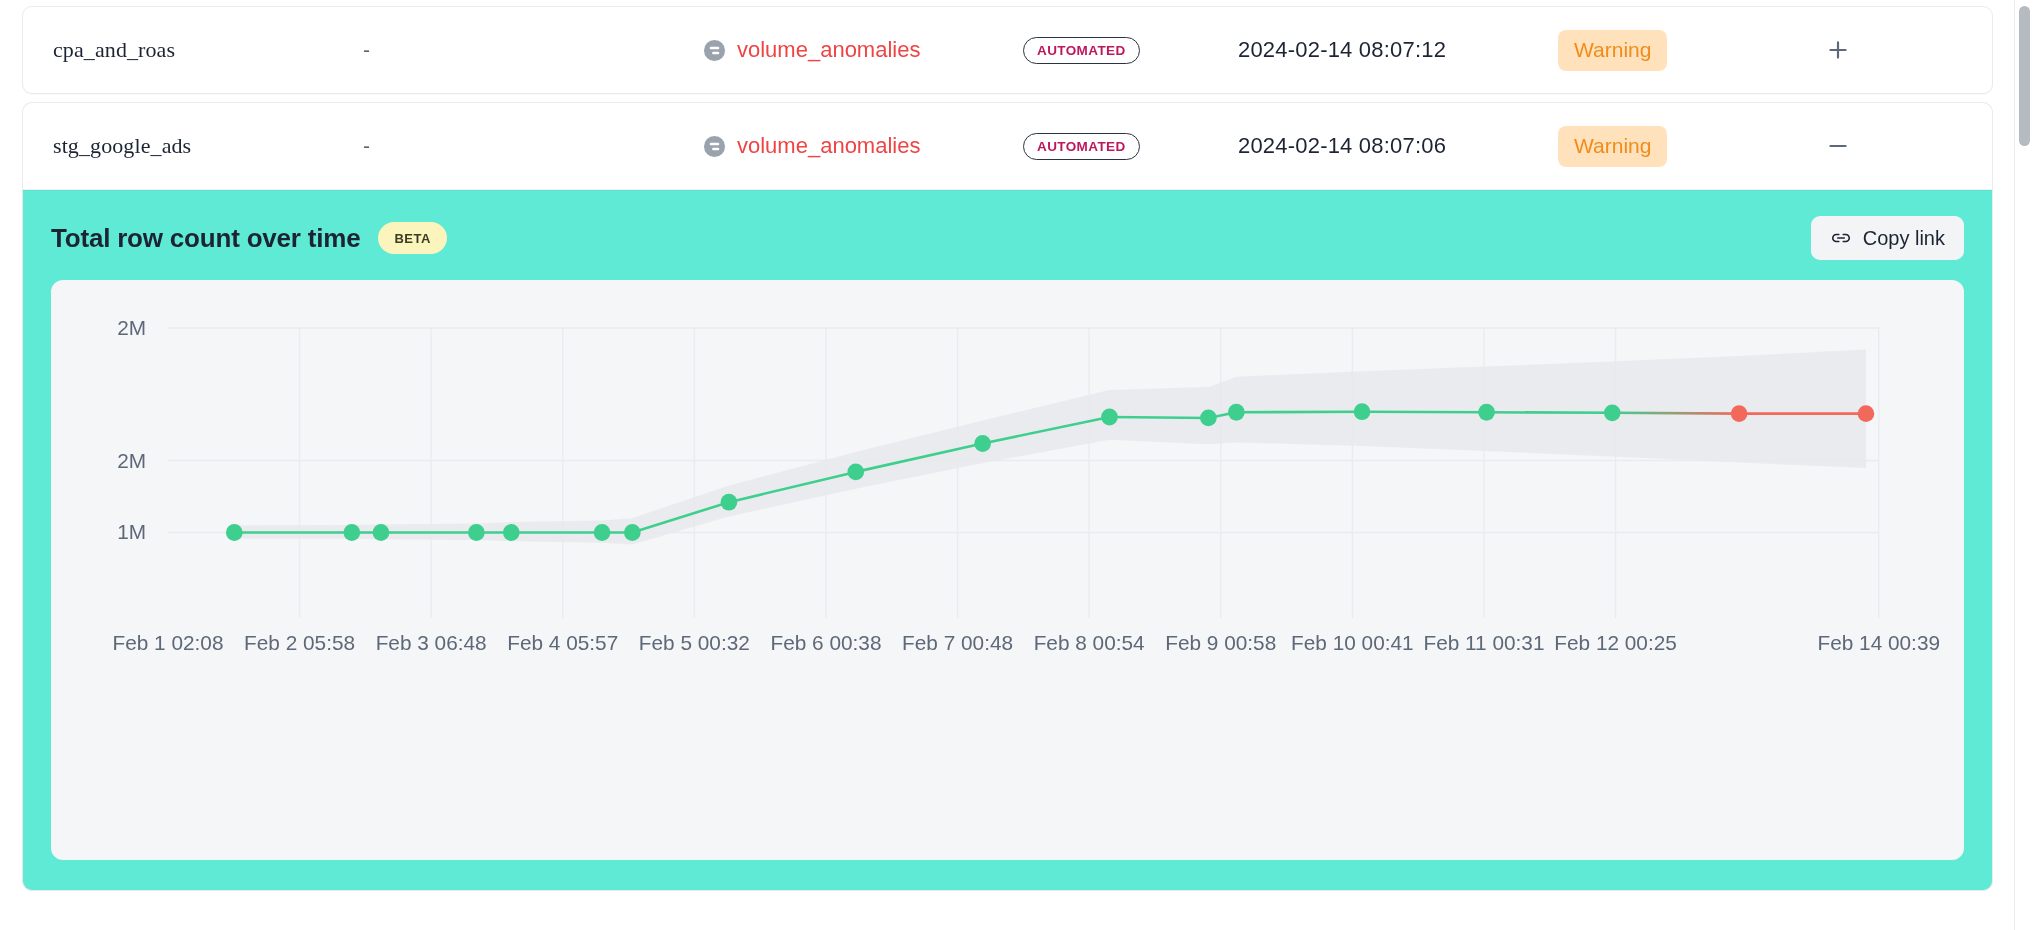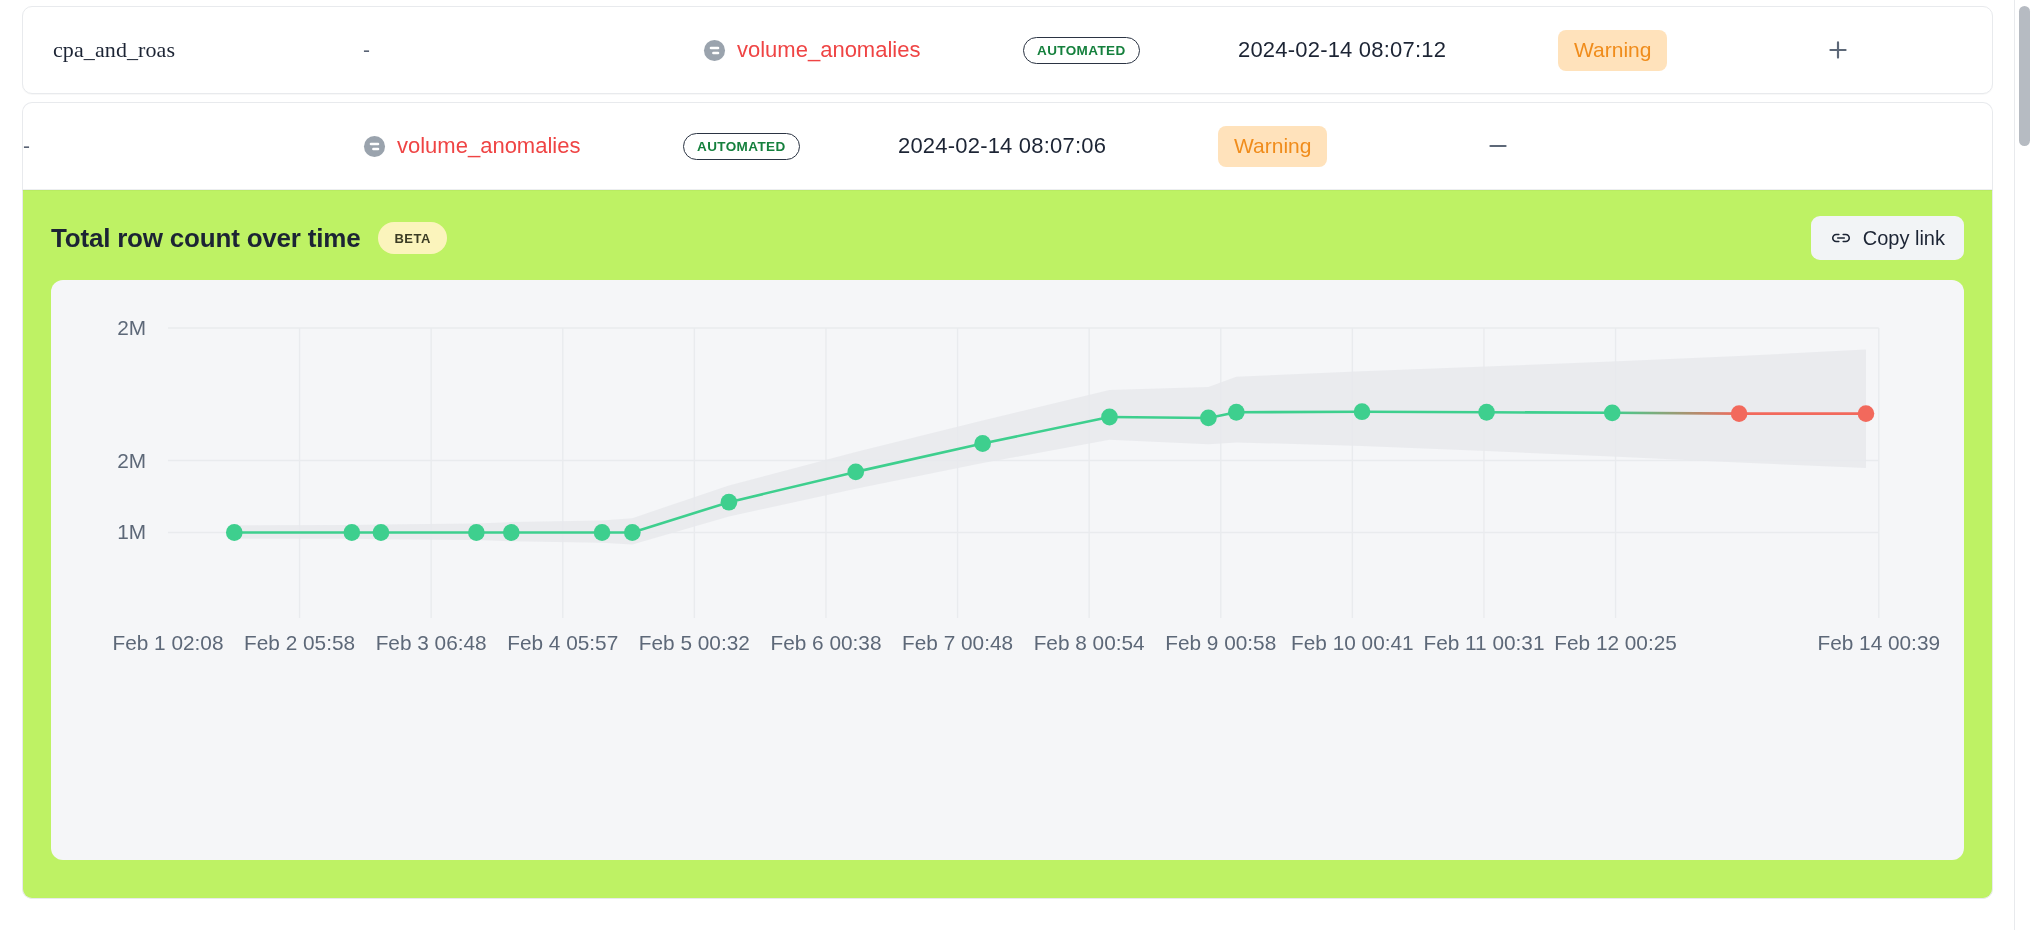--- a/index.html
+++ b/index.html
@@ -59,21 +59,21 @@
   .test-text { font-size: 22px; color: #ef4444; }
 
   .pill-automated {
     display: inline-flex; align-items: center; justify-content: center;
     height: 27px; padding: 0 13px;
     border: 1px solid #2b3443;
     border-radius: 14px;
     font-size: 13.5px;
     font-weight: 600;
     letter-spacing: 0.4px;
-    color: #15803d;
+    color: #be185d;
     white-space: nowrap;
   }
   .time-text { font-size: 22px; color: #1c2434; letter-spacing: .2px;}
 
   .pill-warning {
     display: inline-flex; align-items:center; justify-content:center;
     min-width: 104px; height: 41px;
     padding: 16px 16px;
     border-radius: 8px;
     background: #ffe2bb;
@@ -85,25 +85,25 @@
     width: 44px; height: 44px;
     display: flex; align-items: center; justify-content: center;
     background: transparent; border: none; cursor: pointer;
     color: #5d6878;
   }
   .toggle-btn svg { display:block; }
 
   
   .panel {
     margin: 0 22px;
-    background: #bef264;
+    background: #5eead4;
     border: 1px solid #e8eaed;
     border-top: none;
     border-radius: 0 0 10px 10px;
-    padding: 0 0 8px 0;
+    padding: 0 0 0 0;
   }
   .panel-header {
     display: flex; align-items: center;
     padding: 26px 28px 20px 28px;
   }
   .panel-title {
     font-size: 26px;
     font-weight: 700;
     color: #1c2434;
     letter-spacing: -0.2px;
@@ -205,20 +205,23 @@
           <span>
             <svg viewBox="0 0 24 24" width="26" height="26" aria-hidden="true">
               <path d="M12 5v14M5 12h14" stroke="#5d6878" stroke-width="2" stroke-linecap="round"></path>
             </svg>
           </span>
         </button>
       </div>
     </div>
 
     <div class="row-card second">
+      <div class="cell c-name">
+        <span class="name-text">stg_google_ads</span>
+      </div>
       <div class="cell c-dash">
         <span class="dash-text">-</span>
       </div>
       <div class="cell c-test">
         <span class="test-wrap">
           <span class="test-icon">
             <svg viewBox="0 0 24 24" width="23" height="23" aria-hidden="true">
               <circle cx="12" cy="12" r="11" fill="#9aa3ad"></circle>
               <rect x="7" y="8" width="10" height="2.6" rx="1.3" fill="#ffffff"></rect>
               <rect x="9.5" y="13.4" width="7.5" height="2.6" rx="1.3" fill="#ffffff"></rect>

